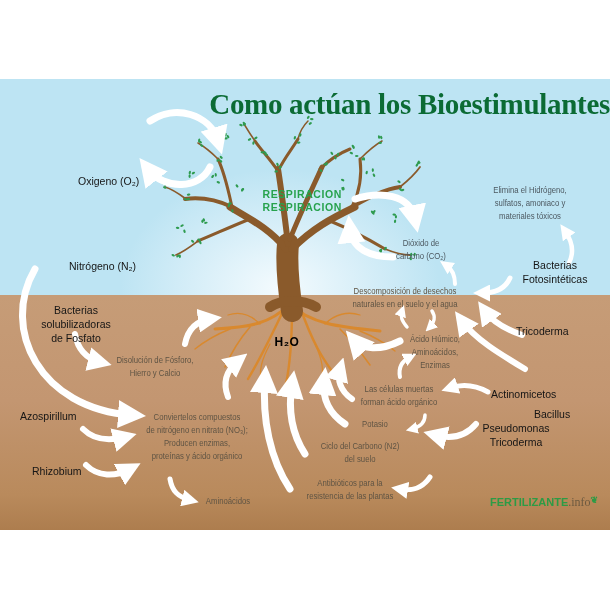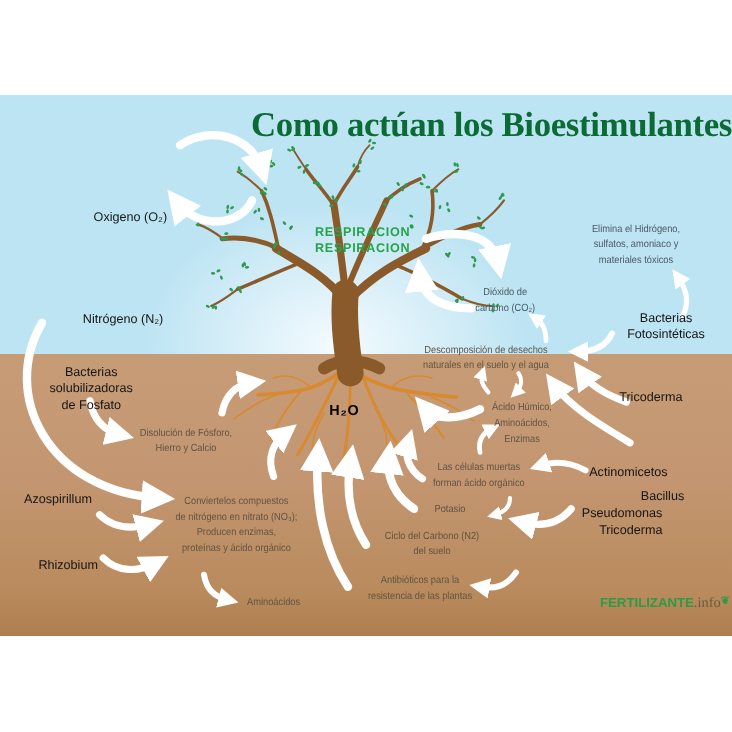--- a/index.html
+++ b/index.html
@@ -9,21 +9,21 @@
     background: radial-gradient(ellipse 160px 120px at 280px 210px, #f4fbfe 0%, #d6eef8 55%, rgba(190,228,243,0) 100%), #bde4f3; }
   #soil { position:absolute; left:0; top:216px; width:610px; height:235px;
     background: linear-gradient(180deg, #c69c77 0%, #c39671 45%, #b98a5c 85%, #ad7d4e 100%); }
   #art { position:absolute; left:0; top:0; width:610px; height:451px; }
   .title { position:absolute; left:0; width:610px; top:9px; text-align:right; color:#0b6b34;
     font-weight:bold; font-size:29px; letter-spacing:-0.3px;font-family:Liberation Serif, serif; }
   .lbl { position:absolute; font-weight:normal; font-size:10.5px; color:#151515; text-align:center; line-height:14px; white-space:nowrap; }
   .txt { position:absolute; font-size:8.6px; color:#5f5444; text-align:center; line-height:13px; white-space:nowrap; transform:scaleX(0.9); transform-origin:center; }
   .sky-txt { color:#4c5860; }
   .grn { position:absolute; font-weight:bold; color:#27a24d; letter-spacing:0.6px; font-size:10.5px; text-align:center; line-height:13px; }
-  .logo { position:absolute; left:500px; top:416px; font-weight:bold; font-size:11px; color:#2c9b45; white-space:nowrap; }
+  .logo { position:absolute; left:490px; top:416px; font-weight:bold; font-size:11px; color:#2c9b45; white-space:nowrap; }
   .logo .info { color:#6d5a40; font-family:"Liberation Serif", serif; font-weight:normal; font-size:12px; }
 </style>
 </head>
 <body>
 
 <div id="poster">
   <div id="sky"></div>
   <div id="soil"></div>
 
   <svg id="art" viewBox="0 0 610 451">
@@ -281,21 +281,21 @@
     <div>del suelo</div>
   </div>
   <div class="txt" style="left:296px; top:398px; width:108px;">
     <div>Antibióticos para la</div>
     <div>resistencia de las plantas</div>
   </div>
 
   <div class="lbl" style="left:516px; top:245px;">Tricoderma</div>
   <div class="lbl" style="left:534px; top:292px;margin-top:36px;">Bacillus</div>
   <div class="lbl" style="left:491px; top:308px;">Actinomicetos</div>
-  <div class="lbl" style="left:456px; top:342px; width:96px;text-align:right;">
+  <div class="lbl" style="left:468px; top:342px; width:96px;">
     <div>Pseudomonas</div>
     <div>Tricoderma</div>
   </div>
 
   <div class="logo">
     <span>FERTILIZANTE</span><span class="info">.info</span><span style="color:#2c9b45; font-size:9px; vertical-align:top;">❦</span>
   </div>
 </div>
 
 </body></html>

